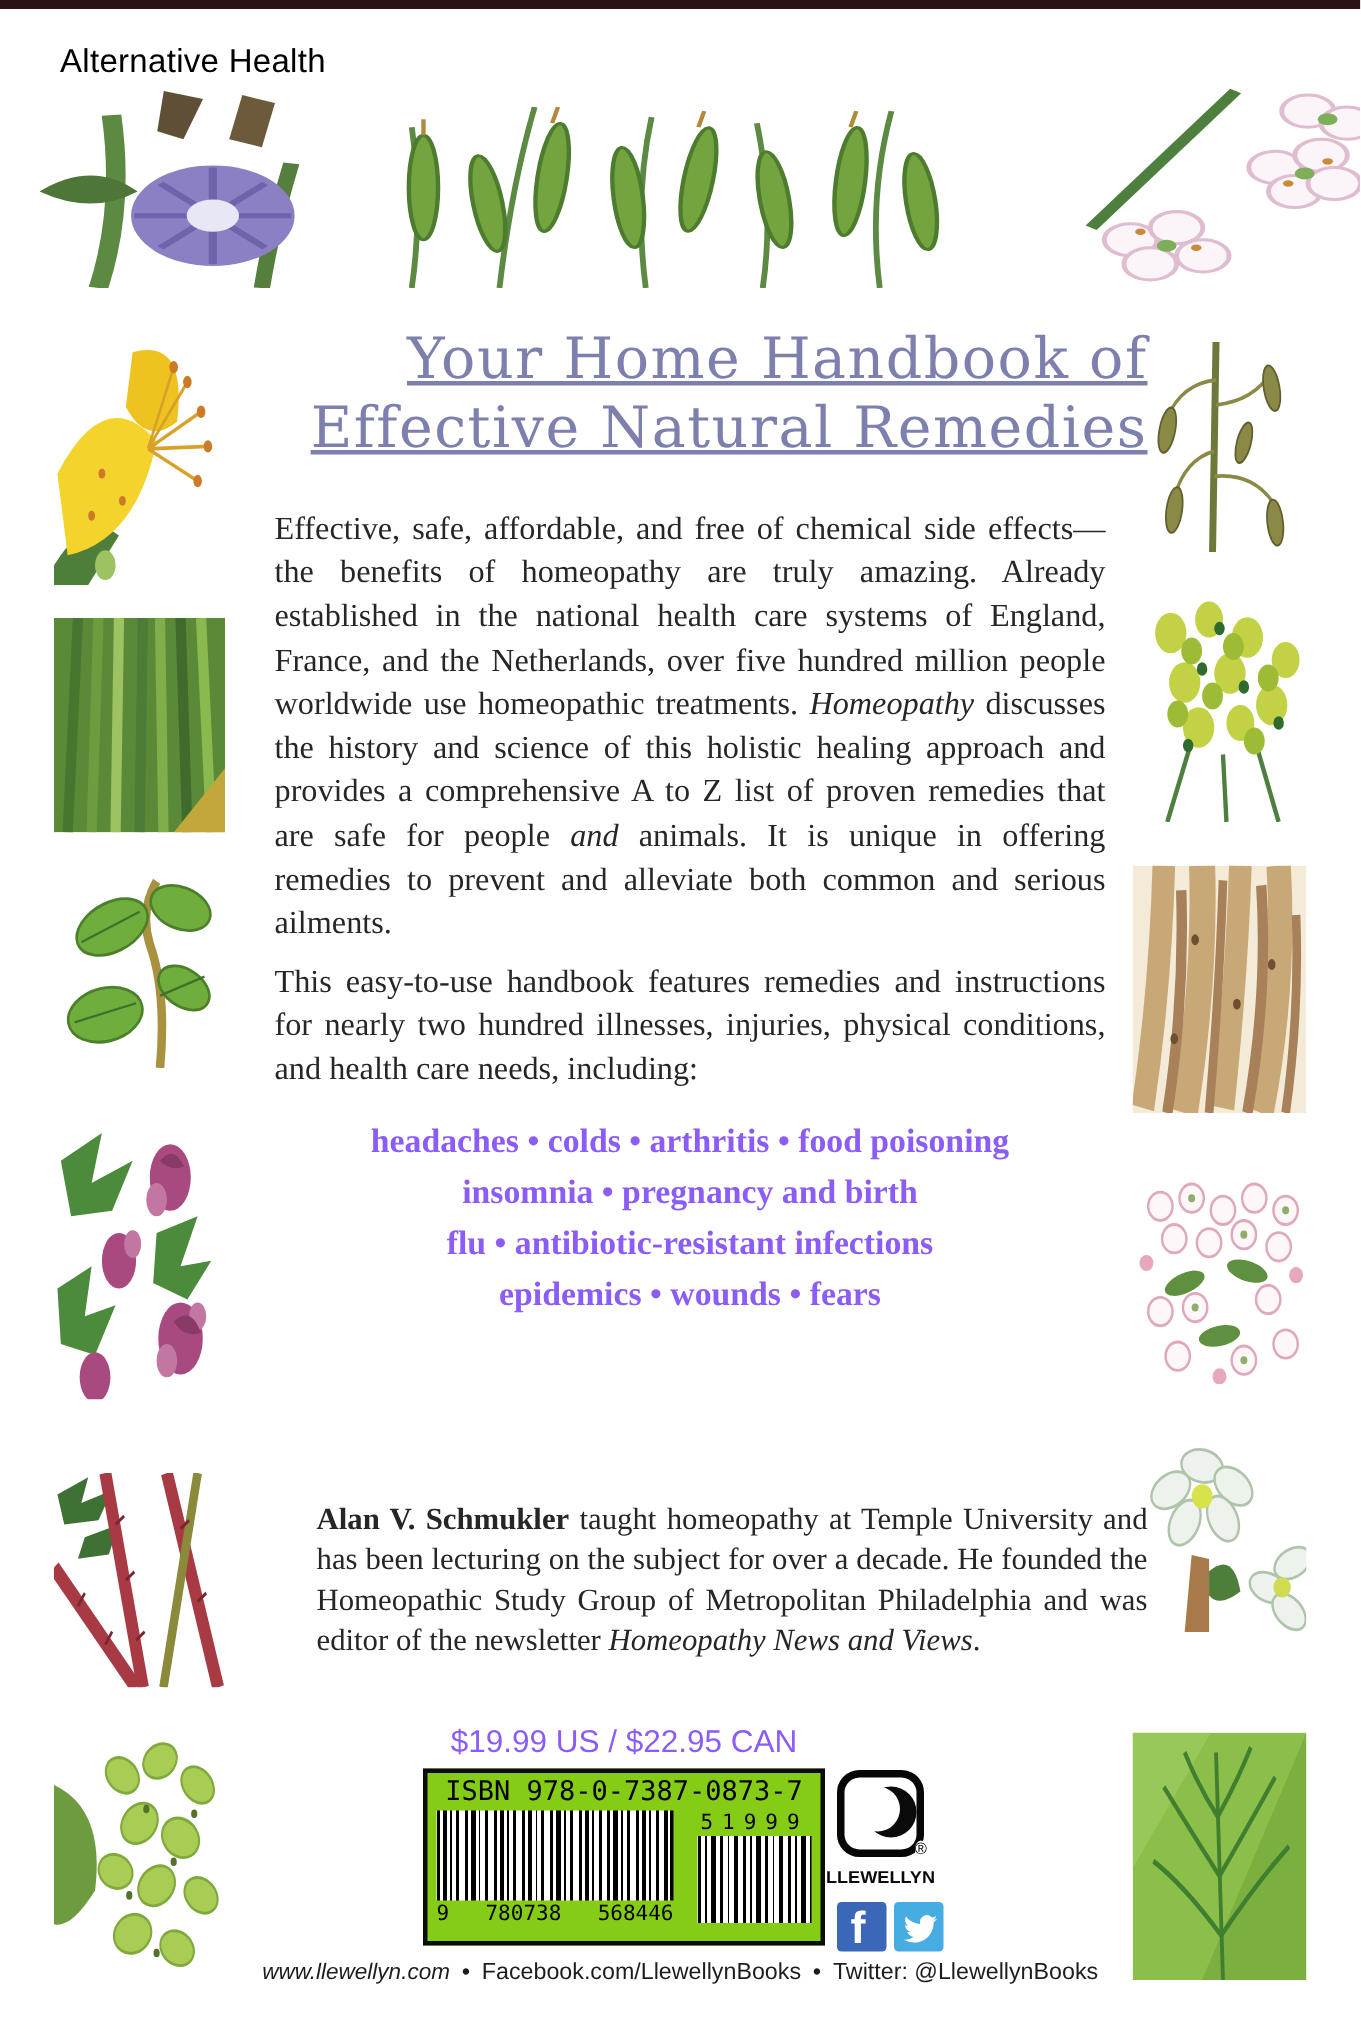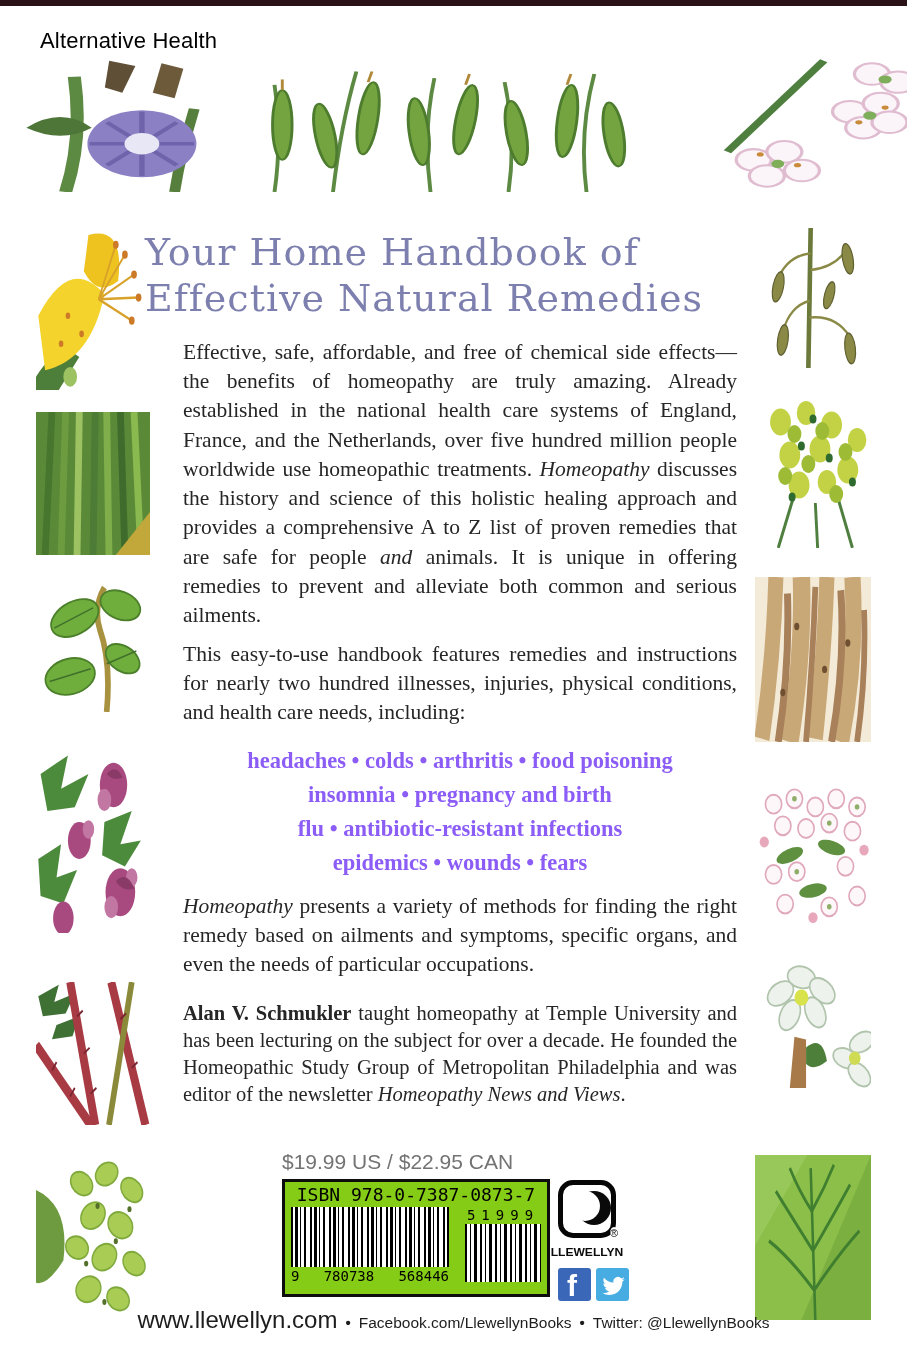--- a/index.html
+++ b/index.html
@@ -8,38 +8,38 @@
   .abs{position:absolute;}
 
   #top-edge{left:0;top:0;width:907px;height:6px;background:#2a1216;}
 
   #category-label{left:40px;top:28px;font-family:"Liberation Sans",sans-serif;
                   font-size:22px;color:#000000;letter-spacing:.2px;}
 
   .tile{position:absolute;overflow:hidden;background:#fff;}
   .tile svg{display:block;width:100%;height:100%;}
 
-  #book-title{left:145px;top:229px;width:620px;text-align:left;
+  #book-title{left:145px;top:216px;width:620px;text-align:right;
               font-family:"DejaVu Serif",serif;color:#7d80ae;
-              font-size:38px;line-height:1.22;letter-spacing:1px;font-weight:400;}
+              font-size:38px;line-height:1.22;letter-spacing:1px;font-weight:400;text-decoration:underline;}
 
   .copy{left:183px;width:554px;text-align:justify;font-size:21.5px;line-height:1.36;}
   #para-1{top:338px;}
   #para-2{top:640px;}
   #para-3{top:892px;}
-  #bio{top:1000px;font-size:20.5px;line-height:1.32;}
+  #bio{top:1000px;font-size:20.5px;line-height:1.32;margin-left:28px;}
   .ital{font-style:italic;}
   .bold{font-weight:bold;}
 
   #bullet-list{left:183px;top:744px;width:554px;text-align:center;
                font-weight:bold;font-size:22.5px;line-height:34px;color:#8b5cf6;}
   #bullet-list div{white-space:nowrap;}
 
-  #price-line{left:282px;top:1150px;width:268px;text-align:left;
-              font-family:"Liberation Sans",sans-serif;font-size:21px;color:#737373;}
+  #price-line{left:282px;top:1150px;width:268px;text-align:center;
+              font-family:"Liberation Sans",sans-serif;font-size:21px;color:#8b5cf6;}
 
   #barcode-box{left:282px;top:1179px;width:268px;height:118px;border:3px solid #0d0d0d;
                background:#84cc16;box-sizing:border-box;padding:2px 6px 4px 6px;}
   #isbn-text{font-family:"DejaVu Sans Mono",monospace;font-size:18px;letter-spacing:0px;
              text-align:center;color:#000;white-space:nowrap;}
   #bars-row{display:flex;justify-content:space-between;margin-top:2px;}
   #ean-main{width:158px;}
   #ean-bars{height:60px;background:
       repeating-linear-gradient(90deg,#000 0 2px,#fff 2px 4px,#000 4px 7px,#fff 7px 9px,#000 9px 10px,#fff 10px 13px,#000 13px 15px,#fff 15px 19px);}
   #ean-digits{display:flex;justify-content:space-between;font-family:"DejaVu Sans Mono",monospace;
@@ -62,21 +62,21 @@
                   letter-spacing:0px;color:#0a0a0a;transform:scaleX(1.05);}
 
   .social{width:33px;height:33px;border-radius:3px;}
   #facebook-icon{left:558px;top:1268px;background:#3b67b8;}
   #facebook-f{position:absolute;left:9px;top:1px;color:#fff;font-family:"Liberation Sans",sans-serif;
               font-weight:bold;font-size:30px;}
   #twitter-icon{left:596px;top:1268px;background:#47ace2;}
 
   #footer-line{left:0;top:1306px;width:907px;display:flex;justify-content:center;
                align-items:baseline;gap:8px;font-family:"Liberation Sans",sans-serif;color:#1d1d1d;}
-  #footer-site{font-size:24px;}
+  #footer-site{font-size:15px;font-style:italic;}
   .footer-sep{font-size:15px;font-weight:bold;}
   .footer-small{font-size:15.5px;}
 </style>
 </head>
 <body>
 
 <div id="cover">
 
   <div id="top-edge" class="abs"></div>
 
@@ -466,21 +466,20 @@
 
   <div id="para-2" class="copy abs">This easy-to-use handbook features remedies and instructions for nearly two hundred illnesses, injuries, physical conditions, and health care needs, including:</div>
 
   <div id="bullet-list" class="abs">
     <div>headaches  •  colds  •  arthritis  •  food poisoning</div>
     <div>insomnia  •  pregnancy and birth</div>
     <div>flu  •  antibiotic-resistant infections</div>
     <div>epidemics  •  wounds  •  fears</div>
   </div>
 
-  <div id="para-3" class="copy abs"><span class="ital">Homeopathy</span><span> presents a variety of methods for finding the right remedy based on ailments and symptoms, specific organs, and even the needs of particular occupations.</span></div>
 
   <div id="bio" class="copy abs"><span class="bold">Alan V. Schmukler</span><span> taught homeopathy at Temple University and has been lecturing on the subject for over a decade. He founded the Homeopathic Study Group of Metropolitan Philadelphia and was editor of the newsletter </span><span class="ital">Homeopathy News and Views</span><span>.</span></div>
 
   <div id="price-line" class="abs">$19.99 US / $22.95 CAN</div>
 
   <div id="barcode-box" class="abs">
     <div id="isbn-text">ISBN 978-0-7387-0873-7</div>
     <div id="bars-row">
       <div id="ean-main">
         <div id="ean-bars"></div>

